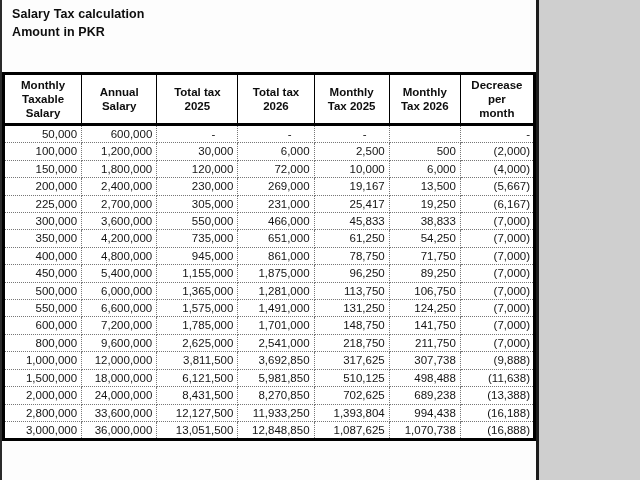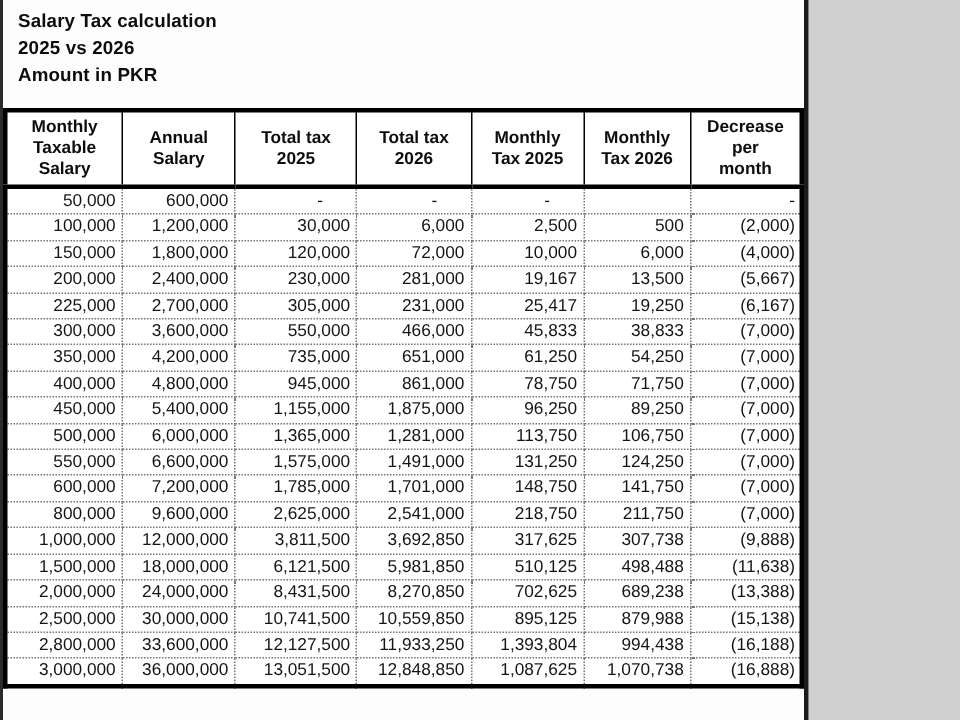--- a/index.html
+++ b/index.html
@@ -82,21 +82,20 @@
 
 <div class="stage">
 
   <div class="blur-strip left">
     <div class="blur-rows"></div>
   </div>
 
   <div class="panel">
     <div class="title-block">
       <div class="title-line">Salary Tax calculation</div>
-      <div class="title-line">2025 vs 2026</div>
       <div class="title-line">Amount in PKR</div>
     </div>
 
     <table class="tax-table">
       <colgroup>
           <col style="width: 78px;">
           <col style="width: 75px;">
           <col style="width: 81px;">
           <col style="width: 76px;">
           <col style="width: 75px;">
@@ -148,21 +147,21 @@
             <td>120,000</td>
             <td>72,000</td>
             <td>10,000</td>
             <td>6,000</td>
             <td>(4,000)</td>
           </tr>
           <tr>
             <td>200,000</td>
             <td>2,400,000</td>
             <td>230,000</td>
-            <td>281,000</td>
+            <td>269,000</td>
             <td>19,167</td>
             <td>13,500</td>
             <td>(5,667)</td>
           </tr>
           <tr>
             <td>225,000</td>
             <td>2,700,000</td>
             <td>305,000</td>
             <td>231,000</td>
             <td>25,417</td>
@@ -262,29 +261,20 @@
           <tr>
             <td>2,000,000</td>
             <td>24,000,000</td>
             <td>8,431,500</td>
             <td>8,270,850</td>
             <td>702,625</td>
             <td>689,238</td>
             <td>(13,388)</td>
           </tr>
           <tr>
-            <td>2,500,000</td>
-            <td>30,000,000</td>
-            <td>10,741,500</td>
-            <td>10,559,850</td>
-            <td>895,125</td>
-            <td>879,988</td>
-            <td>(15,138)</td>
-          </tr>
-          <tr>
             <td>2,800,000</td>
             <td>33,600,000</td>
             <td>12,127,500</td>
             <td>11,933,250</td>
             <td>1,393,804</td>
             <td>994,438</td>
             <td>(16,188)</td>
           </tr>
           <tr>
             <td>3,000,000</td>

